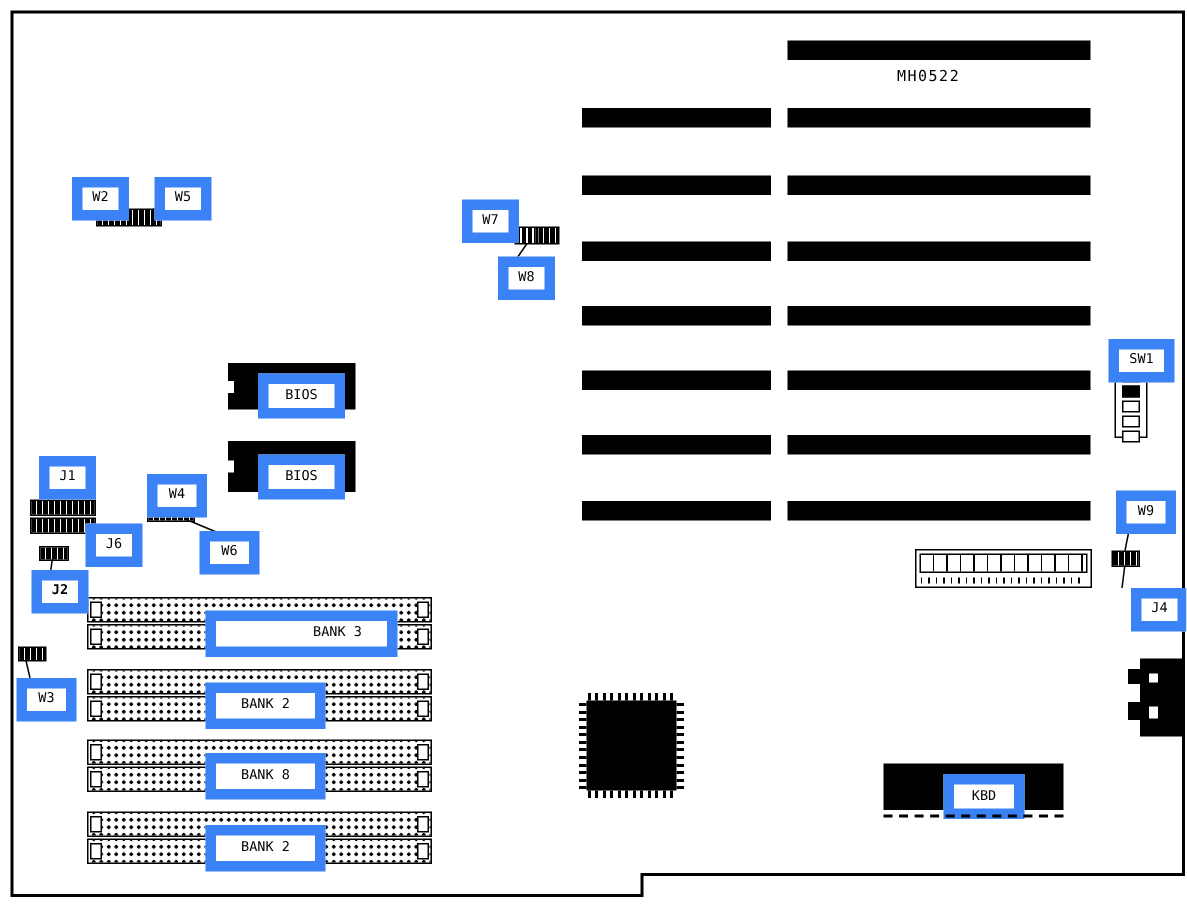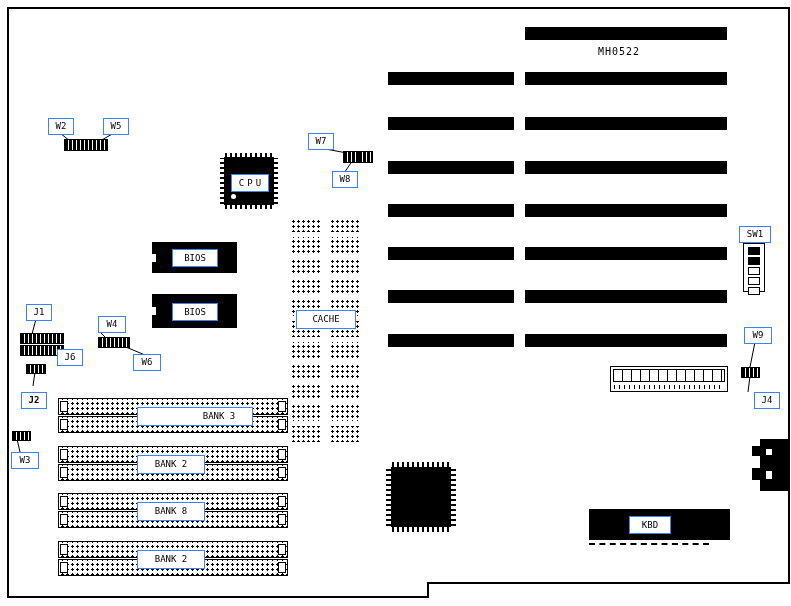--- a/index.html
+++ b/index.html
@@ -6,21 +6,21 @@
   .board {
     position:relative; width:791px; height:606px; background:#ffffff;
     font-family:"DejaVu Sans Mono","Liberation Mono",monospace; color:#000;
     overflow:hidden;
   }
   .overlay { position:absolute; left:0; top:0; width:791px; height:606px; z-index:1; }
   .abs { position:absolute; }
   .title { position:absolute; font-size:10px; letter-spacing:1px; z-index:4; }
   .slot { position:absolute; height:13px; background:#000; z-index:2; }
   .labelbox {
-    position:absolute; background:#fff; border:1px solid #3b82f6; z-index:6;
+    position:absolute; background:#fff; border:7px solid #3b82f6; z-index:6;
     font-size:9px; line-height:1; display:flex; align-items:center; justify-content:center;
     white-space:nowrap;
   }
   .sp { letter-spacing:3px; text-indent:3px; }
   .jumper {
     position:absolute; border:1px solid #000; z-index:3;
     background:repeating-linear-gradient(90deg,#000 0 3px,#fff 3px 4px);
   }
   .chipblack { position:absolute; background:#000; z-index:3; }
   .bios::before { content:""; position:absolute; left:0; top:50%; margin-top:-4px; width:4px; height:8px; background:#fff; }
@@ -99,43 +99,28 @@
 
   <div class="slot" style="left:388px;top:72px;width:126px;"></div>
   <div class="slot" style="left:388px;top:117px;width:126px;"></div>
   <div class="slot" style="left:388px;top:161px;width:126px;"></div>
   <div class="slot" style="left:388px;top:204px;width:126px;"></div>
   <div class="slot" style="left:388px;top:247px;width:126px;"></div>
   <div class="slot" style="left:388px;top:290px;width:126px;"></div>
   <div class="slot" style="left:388px;top:334px;width:126px;"></div>
 
 
-  <div class="qfp" style="left:220px;top:153px;width:58px;height:56px;">
-    <div class="pins-h" style="top:0;left:5px;right:5px;"></div>
-    <div class="pins-h" style="bottom:0;left:5px;right:5px;"></div>
-    <div class="pins-v" style="left:0;top:5px;bottom:5px;"></div>
-    <div class="pins-v" style="right:0;top:5px;bottom:5px;"></div>
-    <div class="qfp-body" style="inset:4px;">
-      <div class="pin1-dot"></div>
-    </div>
-    <div class="labelbox sp" style="left:11px;top:21px;width:36px;height:16px;">CPU</div>
-  </div>
 
   <div class="chipblack bios" style="left:152px;top:242px;width:85px;height:31px;">
     <div class="labelbox" style="left:20px;top:7px;width:44px;height:16px;">BIOS</div>
   </div>
   <div class="chipblack bios" style="left:152px;top:294px;width:85px;height:34px;">
     <div class="labelbox" style="left:20px;top:9px;width:44px;height:16px;">BIOS</div>
   </div>
 
-  <div class="abs" style="left:291px;top:219px;width:70px;height:223px;z-index:2;">
-    <div class="cachecol" style="left:0;"></div>
-    <div class="cachecol" style="right:0;"></div>
-    <div class="labelbox" style="left:5px;top:91px;width:58px;height:17px;">CACHE</div>
-  </div>
 
   <div class="bankrow" style="top:398px;"></div>
   <div class="bankrow" style="top:416px;"></div>
   <div class="labelbox" style="left:137px;top:407px;width:66px;height:17px;padding-left:48px;">BANK 3</div>
 
   <div class="bankrow" style="top:446px;"></div>
   <div class="bankrow" style="top:464px;"></div>
   <div class="labelbox" style="left:137px;top:455px;width:66px;height:17px;">BANK 2</div>
 
   <div class="bankrow" style="top:493px;"></div>
@@ -147,21 +132,21 @@
   <div class="labelbox" style="left:137px;top:550px;width:66px;height:17px;">BANK 2</div>
 
   <div class="qfp" style="left:386px;top:462px;width:70px;height:70px;">
     <div class="pins-h" style="top:0;left:6px;right:6px;"></div>
     <div class="pins-h" style="bottom:0;left:6px;right:6px;"></div>
     <div class="pins-v" style="left:0;top:6px;bottom:6px;"></div>
     <div class="pins-v" style="right:0;top:6px;bottom:6px;"></div>
     <div class="qfp-body" style="inset:5px;"></div>
   </div>
 
-  <div class="chipblack" style="left:589px;top:509px;width:120px;height:31px;padding-left:21px;">
+  <div class="chipblack" style="left:589px;top:509px;width:120px;height:31px;">
     <div class="labelbox" style="left:40px;top:7px;width:40px;height:16px;">KBD</div>
   </div>
   <div class="dashline" style="left:589px;top:543px;width:120px;"></div>
 
   <div class="pwr" style="left:610px;top:366px;width:116px;height:24px;">
     <div class="pwr-cells"></div>
     <div class="pwr-ticks"></div>
   </div>
 
   <div class="labelbox" style="left:739px;top:226px;width:30px;height:15px;">SW1</div>
@@ -184,21 +169,21 @@
   <div class="jumper" style="left:741px;top:367px;width:17px;height:9px;"></div>
 
   <div class="labelbox" style="left:48px;top:118px;width:24px;height:15px;">W2</div>
   <div class="labelbox" style="left:103px;top:118px;width:24px;height:15px;">W5</div>
   <div class="labelbox" style="left:308px;top:133px;width:24px;height:15px;">W7</div>
   <div class="labelbox" style="left:332px;top:171px;width:24px;height:15px;">W8</div>
   <div class="labelbox" style="left:98px;top:316px;width:26px;height:15px;">W4</div>
   <div class="labelbox" style="left:133px;top:354px;width:26px;height:15px;">W6</div>
   <div class="labelbox" style="left:26px;top:304px;width:24px;height:15px;">J1</div>
   <div class="labelbox" style="left:57px;top:349px;width:24px;height:15px;text-align:center;">J6</div>
-  <div class="labelbox" style="left:21px;top:392px;width:24px;height:15px;font-weight:bold;">J2</div>
+  <div class="labelbox" style="left:21px;top:380px;width:24px;height:15px;font-weight:bold;">J2</div>
   <div class="labelbox" style="left:11px;top:452px;width:26px;height:15px;text-align:center;">W3</div>
   <div class="labelbox" style="left:744px;top:327px;width:26px;height:15px;">W9</div>
   <div class="labelbox" style="left:754px;top:392px;width:24px;height:15px;">J4</div>
 
   <div class="chipblack" style="left:760px;top:439px;width:30px;height:52px;">
     <div class="whitesq" style="left:6px;top:10px;width:6px;height:6px;"></div>
     <div class="whitesq" style="left:6px;top:32px;width:6px;height:8px;"></div>
   </div>
   <div class="chipblack" style="left:752px;top:446px;width:9px;height:10px;"></div>
   <div class="chipblack" style="left:752px;top:468px;width:9px;height:12px;"></div>

